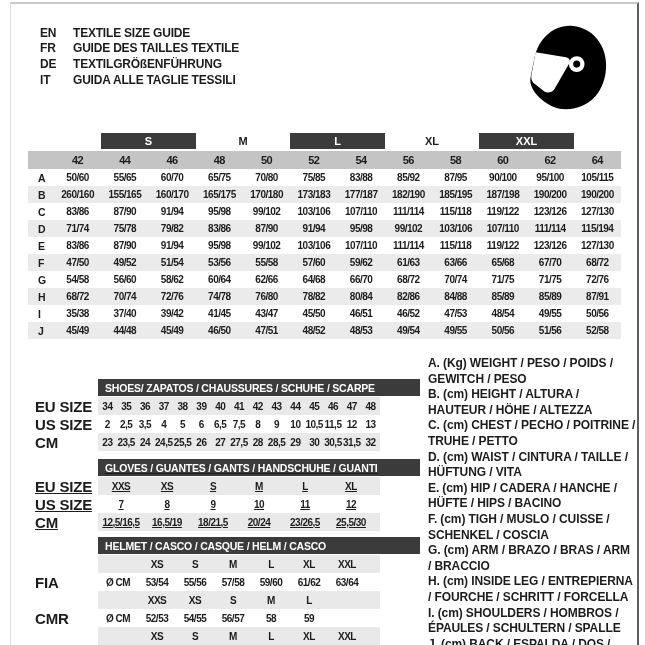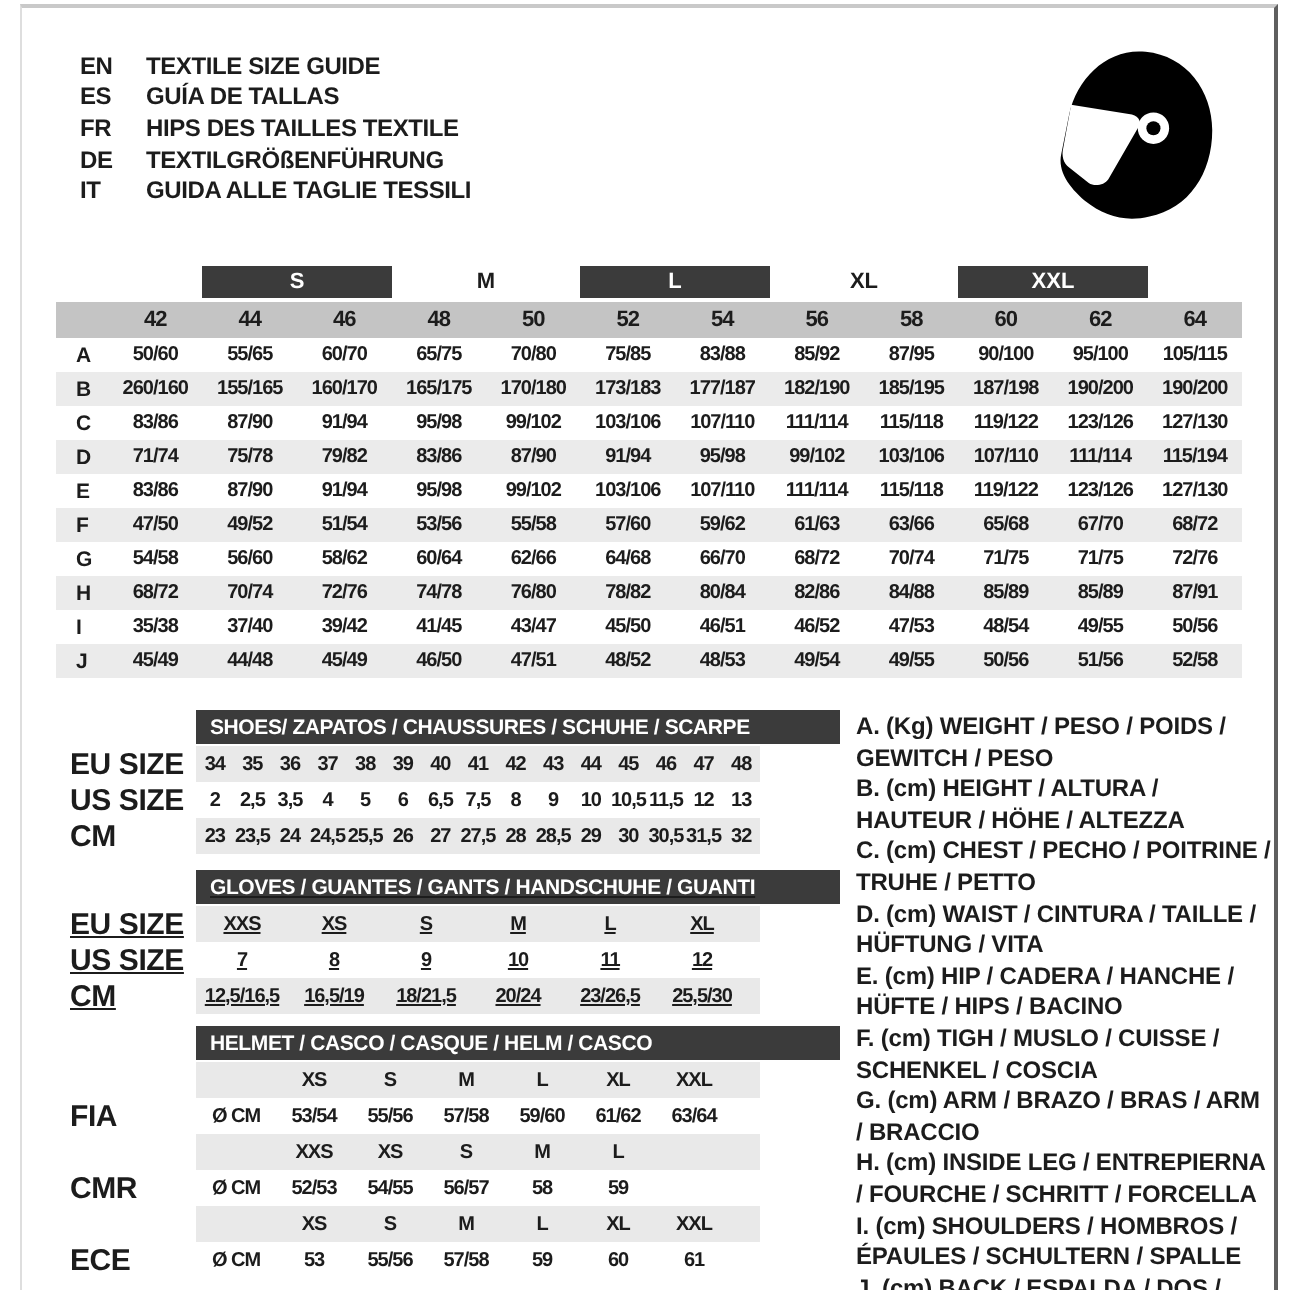--- a/index.html
+++ b/index.html
@@ -32,21 +32,21 @@
   .mrow.data{height:17px;}
   .mrow.data.striped{background:#ebebeb;}
   .lcell{display:flex;align-items:center;padding-left:10px;font-weight:bold;font-size:10.5px;}
   .vcell{display:flex;align-items:center;justify-content:center;font-weight:bold;font-size:10px;letter-spacing:-0.5px;white-space:nowrap;}
   
   .btable{position:absolute;left:35px;}
   .btable.shoes{top:355px;}
   .btable.gloves{top:435px;text-decoration:underline;}
   .btable.helmets{top:513px;}
   .brow{display:flex;height:18px;}
-  .brow.hdr{height:17px;margin-bottom:1px;}
+  .brow.hdr{height:17px;margin-bottom:1px;margin-top:24px;}
   .blabel{width:63px;flex:0 0 63px;display:flex;align-items:center;font-weight:bold;font-size:15px;letter-spacing:-0.2px;}
   .bbar{width:322px;box-sizing:border-box;background:#3b3b3b;color:#fff;display:flex;align-items:center;padding-left:7px;font-weight:bold;font-size:10.5px;letter-spacing:-0.2px;white-space:nowrap;}
   .bvals{width:282px;display:grid;}
   .bvals.shaded{background:#e9e9e9;}
   .shoes .bvals{grid-template-columns:repeat(15,1fr);}
   .gloves .bvals{grid-template-columns:repeat(6,46px);}
   .helmets .bvals{grid-template-columns:40px repeat(6,38px);}
   .bcell{display:flex;align-items:center;justify-content:center;font-weight:bold;font-size:10px;letter-spacing:-0.5px;white-space:nowrap;}
   
   .legend{position:absolute;left:428px;top:356px;width:208px;}
@@ -56,26 +56,22 @@
 <body>
 
 <div class="frame"></div>
 
 <div class="titles">
     <div class="trow">
       <div class="tlang">EN</div>
       <div class="ttext">TEXTILE SIZE GUIDE</div>
     </div>
     <div class="trow">
-      <div class="tlang">ES</div>
-      <div class="ttext">GUÍA DE TALLAS</div>
-    </div>
-    <div class="trow">
       <div class="tlang">FR</div>
-      <div class="ttext">HIPS DES TAILLES TEXTILE</div>
+      <div class="ttext">GUIDE DES TAILLES TEXTILE</div>
     </div>
     <div class="trow">
       <div class="tlang">DE</div>
       <div class="ttext">TEXTILGRÖßENFÜHRUNG</div>
     </div>
     <div class="trow">
       <div class="tlang">IT</div>
       <div class="ttext">GUIDA ALLE TAGLIE TESSILI</div>
     </div>
   </div>

